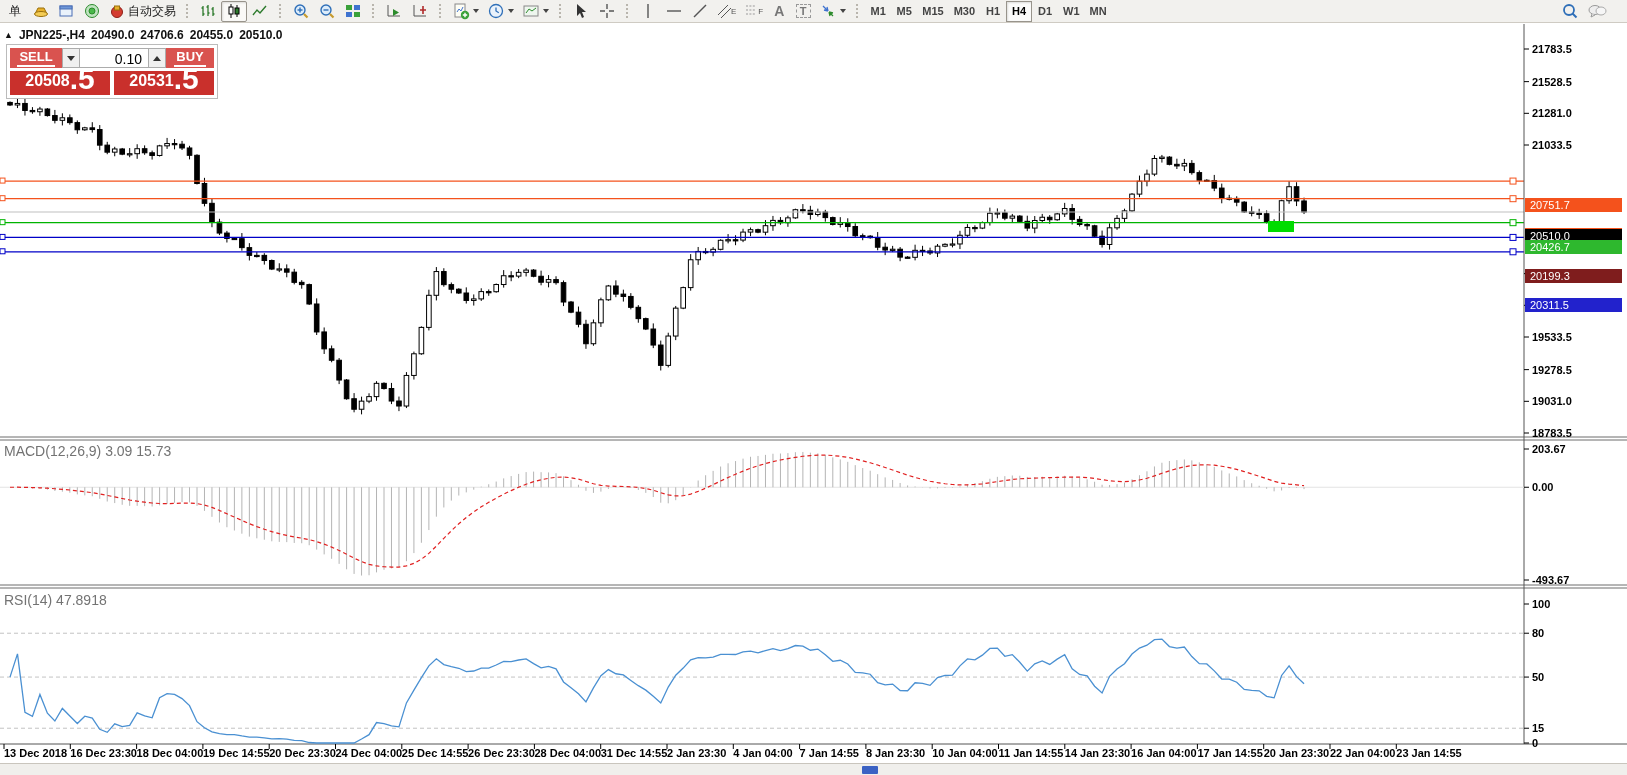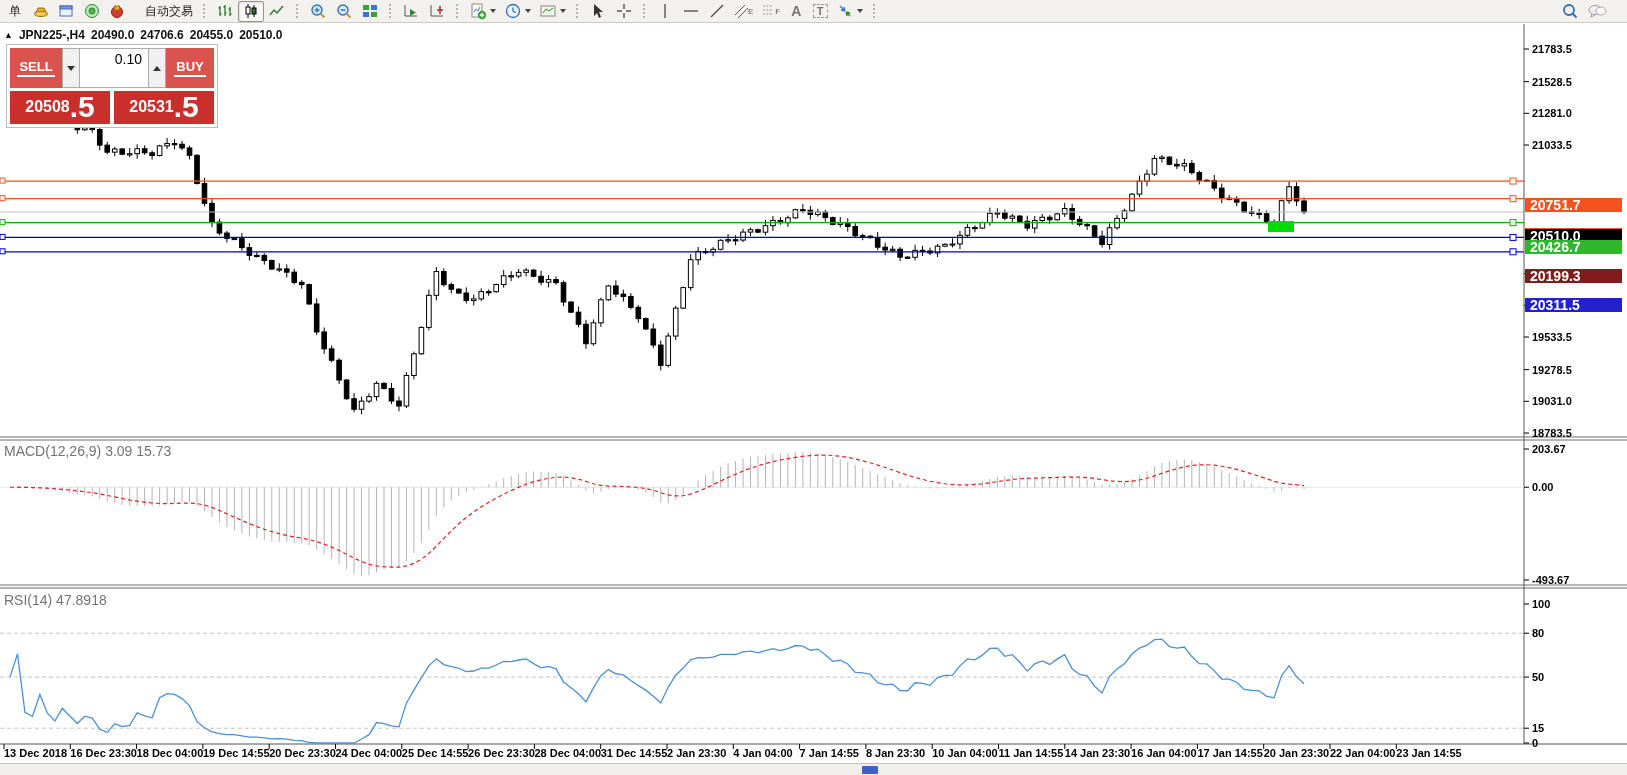--- a/index.html
+++ b/index.html
@@ -30,42 +30,42 @@
   .chart-window { position:absolute; left:0; top:24px; width:1627px; height:739px; background:#fff; }
   #chart-svg { position:absolute; left:0; top:0; }
 
   .chart-title { position:absolute; left:4px; top:4px; font-size:12px; font-weight:600; color:#111;
                  display:flex; align-items:center; gap:6px; }
   .collapse-marker { font-size:9px; color:#111; }
 
   
   .oneclick { position:absolute; left:6px; top:20px; width:212px; background:#fff;
               border:1px solid #bbb; padding:3px; }
-  .oc-row1 { display:flex; height:40px; }
+  .oc-row1 { display:flex; height:20px; }
   .oc-btn { width:52px; background:#d9534f; color:#fff; font-size:13px; font-weight:bold;
             display:flex; align-items:center; justify-content:center; }
   .oc-btn span { border-bottom:2px solid #fff; padding:0 2px 1px; }
   .oc-spin { width:18px; background:#f0f0f0; border:1px solid #acacac; display:flex; align-items:center; justify-content:center; }
   .tri-up   { width:0;height:0;border-left:4px solid transparent;border-right:4px solid transparent;border-bottom:5px solid #333; }
   .tri-down { width:0;height:0;border-left:4px solid transparent;border-right:4px solid transparent;border-top:5px solid #333; }
   .oc-vol { flex:1; border:1px solid #acacac; border-left:none; border-right:none;
             background:#fff; font-size:14px; text-align:right; padding:2px 6px 11px 0; color:#000; }
   .oc-row2 { display:flex; gap:4px; margin-top:3px; }
-  .oc-price { flex:1; height:33px; background:#c9302c; color:#fff; display:flex;
-              align-items:center; justify-content:center; padding-bottom:1px; }
+  .oc-price { flex:1; height:24px; background:#c9302c; color:#fff; display:flex;
+              align-items:flex-end; justify-content:center; padding-bottom:1px; }
   .oc-price .big   { font-size:16px; font-weight:bold; line-height:26px; }
   .oc-price .huge  { font-size:30px; font-weight:bold; line-height:30px; }
 
   .pane-label { position:absolute; font-size:14px; color:#737373; }
   .annotation { position:absolute; font-size:24px; font-weight:bold; font-style:italic; color:#00cf00;
                 white-space:nowrap; letter-spacing:1px; }
   .hl-rect { position:absolute; }
 
   .price-tag { position:absolute; left:1525px; width:97px; height:14px; color:#fff;
-               font-size:14px; font-weight:bold; line-height:14px; padding-left:5px; }
+               font-size:11px; font-weight:normal; line-height:14px; padding-left:5px; }
 
   .axis-num { font-size:11px; font-weight:bold; fill:#000; }
   .time-num { font-size:11px; font-weight:bold; fill:#000; }
 
   
   .status-strip { position:absolute; left:0; top:763px; width:1627px; height:12px;
                   background:#f0efec; border-top:1px solid #c9c5bd; }
   .scroll-thumb { position:absolute; left:862px; top:2px; width:16px; height:8px; background:#3b62c4; border-radius:1px; }
 </style>
 </head>
@@ -92,21 +92,21 @@
       <svg width="18" height="18">
           <circle cx="9" cy="9" r="6.5" fill="#bfe3bf" stroke="#2c8b2c"></circle>
           <circle cx="9" cy="9" r="3" fill="#49b849" stroke="#2c8b2c"></circle>
         </svg>
     </div>
     <div class="tb-btn">
       <svg width="16" height="16">
           <circle cx="8" cy="9" r="5.5" fill="#d43c31" stroke="#8e1f17"></circle>
           <rect x="5.5" y="3" width="5" height="4" fill="#e8b02a" stroke="#9a700d"></rect>
         </svg>
-      <span class="tb-label" style="margin-left:20px">自动交易</span>
+      <span class="tb-label" style="margin-left:3px">自动交易</span>
     </div>
   </div>
   <div class="tb-grip"></div>
   <div class="tb-group">
     <div class="tb-btn">
       <svg width="18" height="18">
           <path d="M4 4v10M2.5 6h1.5M4 12h1.5 M9 3v11M7.5 5h1.5M9 11h1.5 M14 5v9M12.5 7h1.5M14 12h1.5" stroke="#2c7a2c" stroke-width="1.3" fill="none"></path>
         </svg>
     </div>
     <div class="tb-btn pressed">
@@ -241,20 +241,31 @@
     </div>
     <div class="tb-btn">
       <svg width="18" height="18">
           <path d="M4 4l5 5M9 9l-1 -4M9 9l-4 -1" stroke="#3f73d0" stroke-width="1.3" fill="none"></path>
           <path d="M14 14l-4 -4M10 10l1 4M10 10l4 1" stroke="#2c8b2c" stroke-width="1.3" fill="none"></path>
         </svg>
       <div class="tb-caret"></div>
     </div>
   </div>
   <div class="tb-grip"></div>
+  <div class="tb-group">
+    <div class="tf-btn">M1</div>
+    <div class="tf-btn">M5</div>
+    <div class="tf-btn">M15</div>
+    <div class="tf-btn">M30</div>
+    <div class="tf-btn">H1</div>
+    <div class="tf-btn active">H4</div>
+    <div class="tf-btn">D1</div>
+    <div class="tf-btn">W1</div>
+    <div class="tf-btn">MN</div>
+  </div>
   <div class="tb-right">
     <div class="tb-btn">
       <svg width="18" height="18">
           <circle cx="8" cy="8" r="5" fill="none" stroke="#2f6fb8" stroke-width="1.8"></circle>
           <line x1="11.5" y1="11.5" x2="15.5" y2="15.5" stroke="#2f6fb8" stroke-width="2"></line>
         </svg>
     </div>
     <div class="tb-btn">
       <svg width="20" height="18">
           <ellipse cx="8" cy="8" rx="6" ry="4.5" fill="#eee" stroke="#999"></ellipse>

